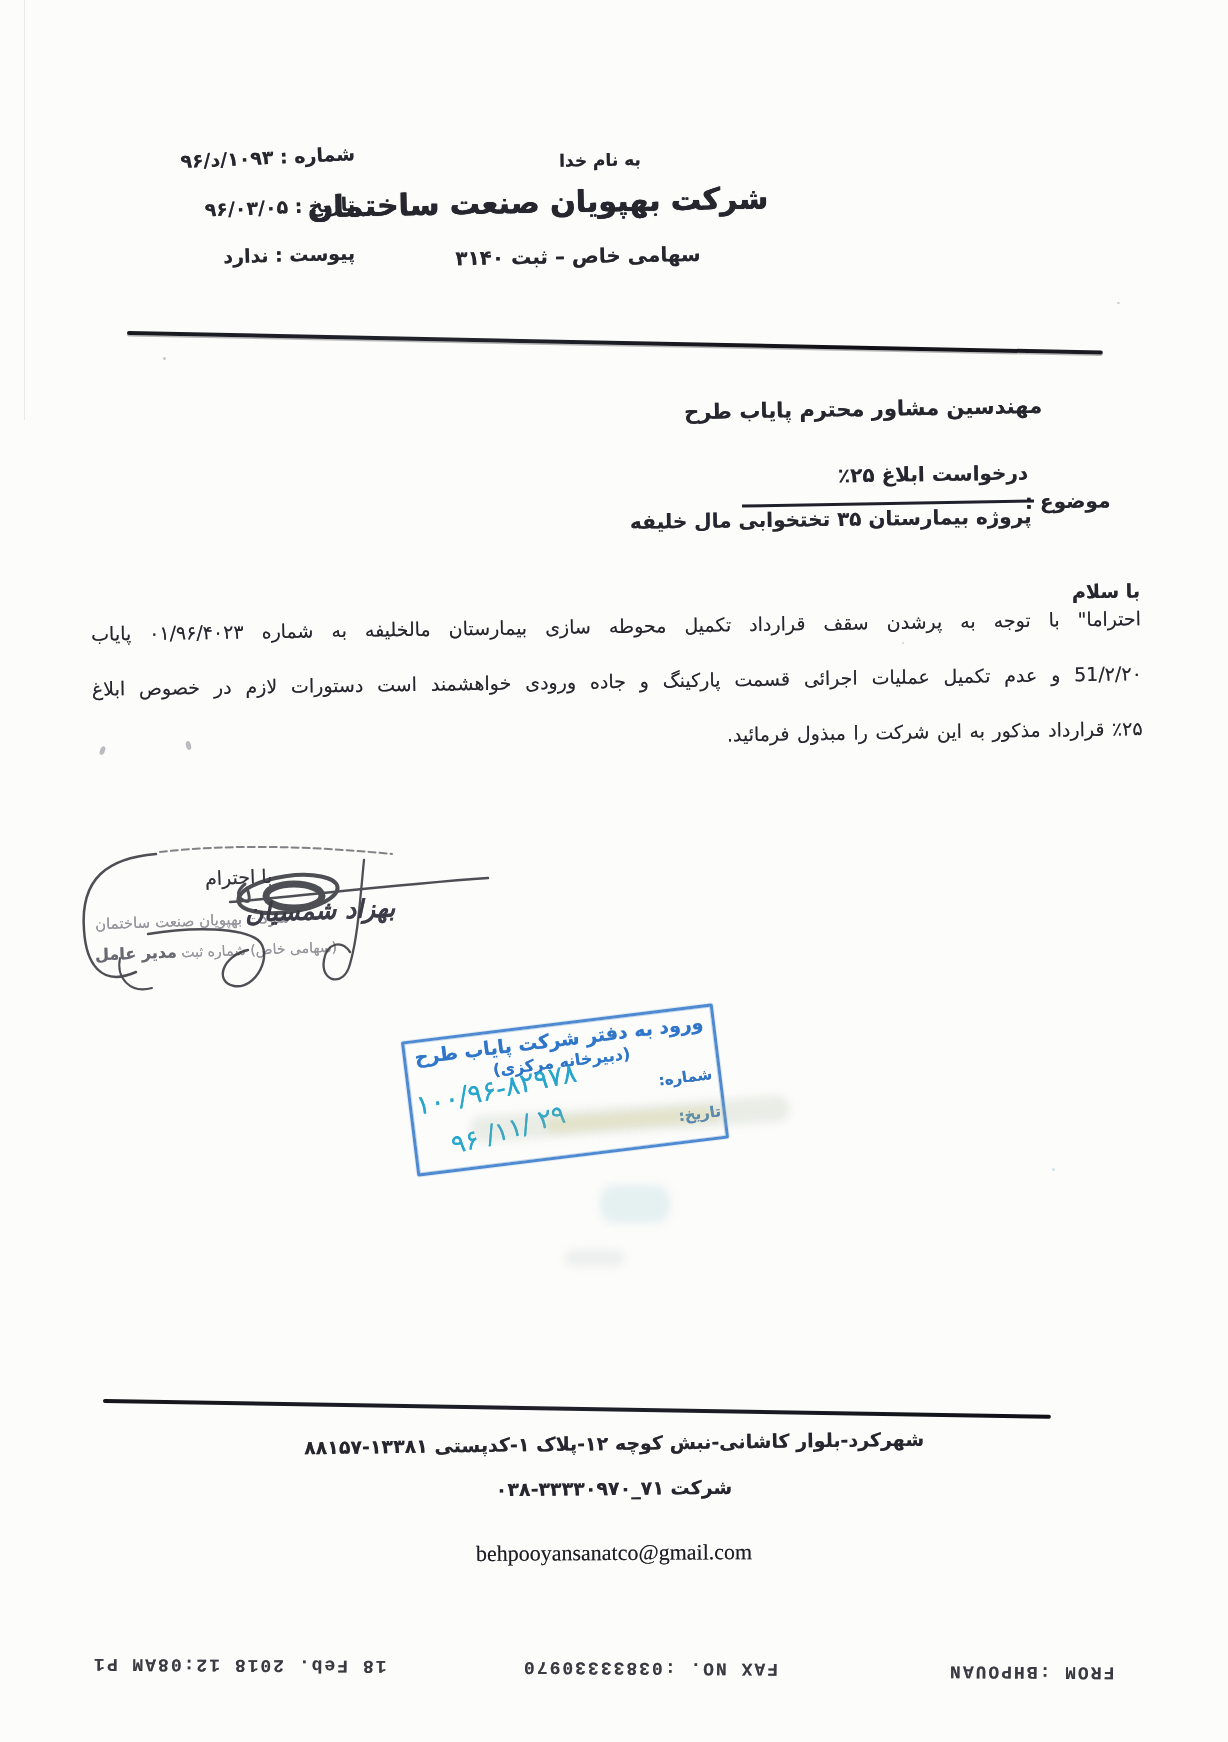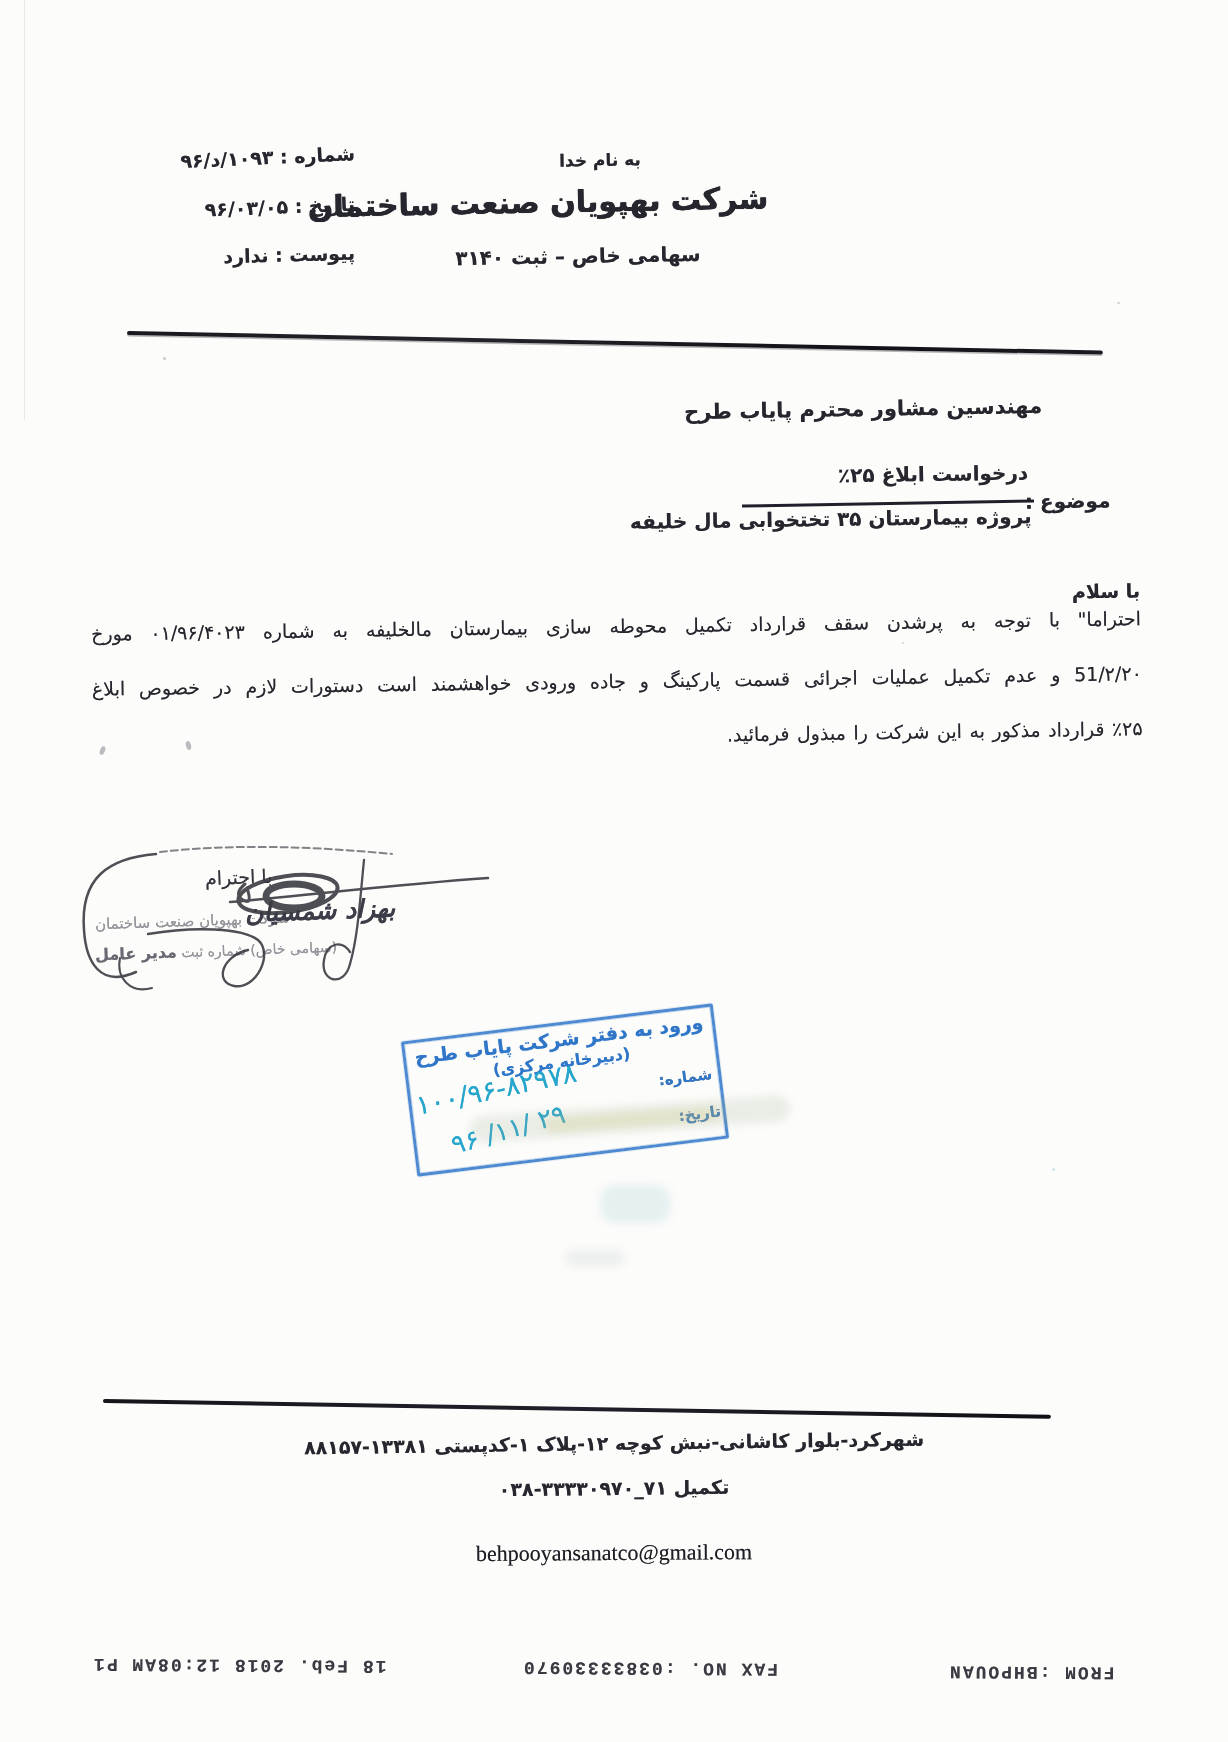--- a/index.html
+++ b/index.html
@@ -131,21 +131,21 @@
   </div>
   <div class="abs subject-underline"></div>
   <div class="abs fa subject-l2">پروژه بیمارستان ۳۵ تختخوابی مال خلیفه</div>
 
   <div class="abs fa salutation">با سلام</div>
 
   <div class="abs para">
     <div class="pline just">
       <span>احتراما" با توجه به پرشدن سقف قرارداد تکمیل محوطه سازی بیمارستان مالخلیفه به شماره</span>
       <span class="ltr">۰۱/۹۶/۴۰۲۳</span>
-      <span>مورخ</span>
+      <span>پایاب</span>
     </div>
     <div class="pline just">
       <span class="ltr">51/۲/۲۰</span>
       <span>و عدم تکمیل عملیات اجرائی قسمت پارکینگ و جاده ورودی خواهشمند است دستورات لازم در خصوص ابلاغ</span>
     </div>
     <div class="pline start">
       <span class="ltr">٪۲۵</span>
       <span>قرارداد مذکور به این شرکت را مبذول فرمائید.</span>
     </div>
   </div>
@@ -192,21 +192,21 @@
 <div class="smudge" style="left:600px;top:1185px;width:70px;height:38px;background:rgba(90,170,190,.14);"></div>
 <div class="smudge" style="left:565px;top:1250px;width:60px;height:16px;background:rgba(120,150,160,.12);"></div>
 
 <div>
   <div class="abs divider-bottom"></div>
   <div class="abs fa footer-line f-address">
     <span>شهرکرد-بلوار کاشانی-نبش کوچه ۱۲-پلاک ۱-کدپستی</span>
     <span class="ltr">۸۸۱۵۷-۱۳۳۸۱</span>
   </div>
   <div class="abs fa footer-line f-phone">
-    <span>تکمیل</span>
+    <span>شرکت</span>
     <span class="ltr">۰۳۸-۳۳۳۳۰۹۷۰_۷۱</span>
   </div>
   <div class="abs footer-line f-email">behpooyansanatco@gmail.com</div>
 </div>
 
 <div>
   <span class="abs fax fax-time">18 Feb. 2018 12:08AM P1</span>
   <span class="abs fax fax-no">FAX NO. :03833330970</span>
   <span class="abs fax fax-from">FROM :BHPOUAN</span>
 </div>

